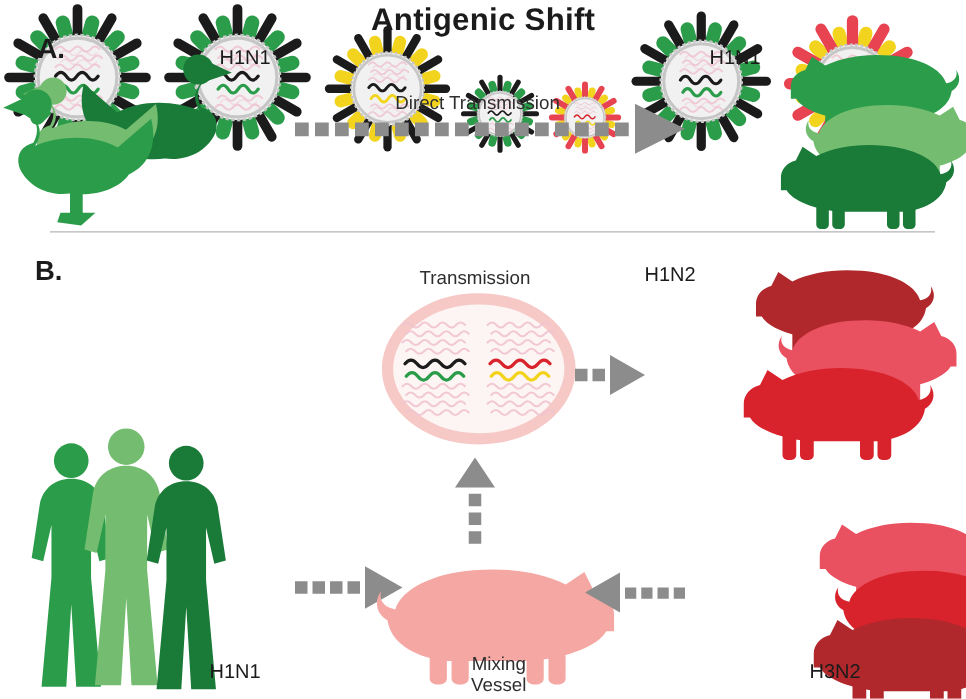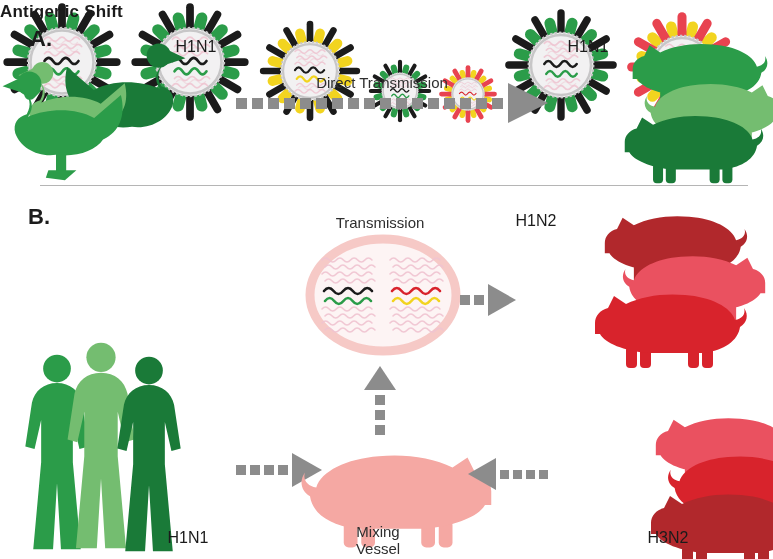--- a/index.html
+++ b/index.html
@@ -1,28 +1,28 @@
 <!DOCTYPE html>
 <html style="--ink: #1b1b1b; --black: #1b1b1b; --text_gray: #2e2e2e; --arrow_gray: #8c8c8c; --divider: #b5b5b5; --green_mid: #2b9c49; --green_light: #74bd70; --green_dark: #1a7a38; --red_dark: #b1282c; --red_mid: #ea5160; --red_bright: #d8232c; --spike_red: #e84350; --yellow: #f2d41f; --pink_pig: #f5a8a3; --pink_ring: #f6c9c6; --pink_fill: #fdf4f4; --rna_faint: #efc3d0; --virus_body: #f2f1f2; --virus_edge: #c7c6c7;"><head>
 <meta charset="utf-8">
 <style>
   html,body{margin:0;padding:0;background:#ffffff;}
   .stage{position:relative;width:773px;height:559px;background:#fff;overflow:hidden;
          font-family:"Liberation Sans", sans-serif;}
   .stage *{box-sizing:border-box;}
-  .title{position:absolute;left:0;top:2px;width:100%;text-align:left;
-         font-size:17px;font-weight:bold;color:var(--ink);letter-spacing:.2px;}
+  .title{position:absolute;left:0;top:2px;width:100%;text-align:center;
+         font-size:25px;font-weight:bold;color:var(--ink);letter-spacing:.2px;}
   .panel-label{position:absolute;font-size:22px;font-weight:bold;color:var(--ink);}
   .hr{position:absolute;left:40px;top:185px;width:708px;height:0;
       border-top:1.5px solid var(--divider);}
   .lbl{position:absolute;transform:translateX(-50%);font-weight:normal;font-size:16px;
        color:var(--ink);white-space:nowrap;}
   .txt{position:absolute;transform:translateX(-50%);font-size:15px;color:var(--text_gray);
        white-space:nowrap;}
-  .txt.wrap{white-space:normal;text-align:center;line-height:1.12;}
+  .txt.wrap{white-space:normal;text-align:center;line-height:1.12;margin-left:21px;}
   .group{position:absolute;}
   .group svg{position:absolute;display:block;}
   svg.flip{transform:scaleX(-1);}
   
   .dash-arrow{position:absolute;display:flex;align-items:center;gap:var(--gap,4px);}
   .dash-arrow .sq{width:var(--sq,10px);height:var(--sq,10px);background:var(--arrow_gray);flex:none;}
   .dash-arrow .head{width:0;height:0;flex:none;
       border-top:var(--hh,18px) solid transparent;
       border-bottom:var(--hh,18px) solid transparent;
       border-left:var(--hw,32px) solid var(--arrow_gray);}

